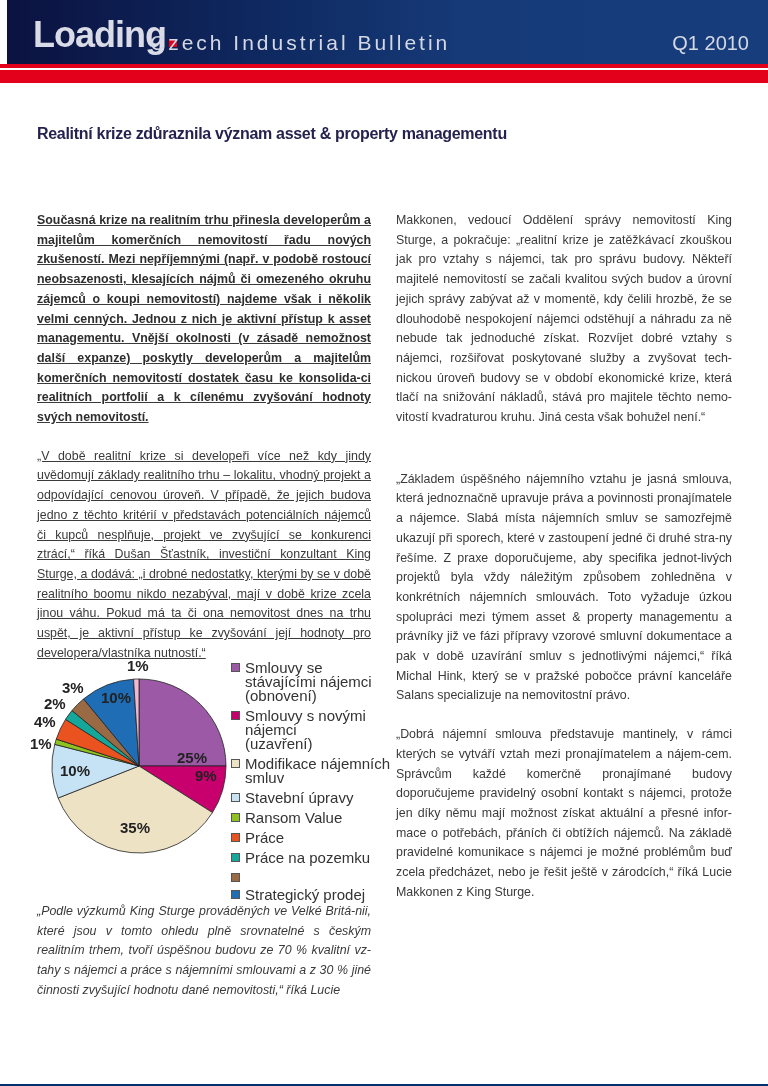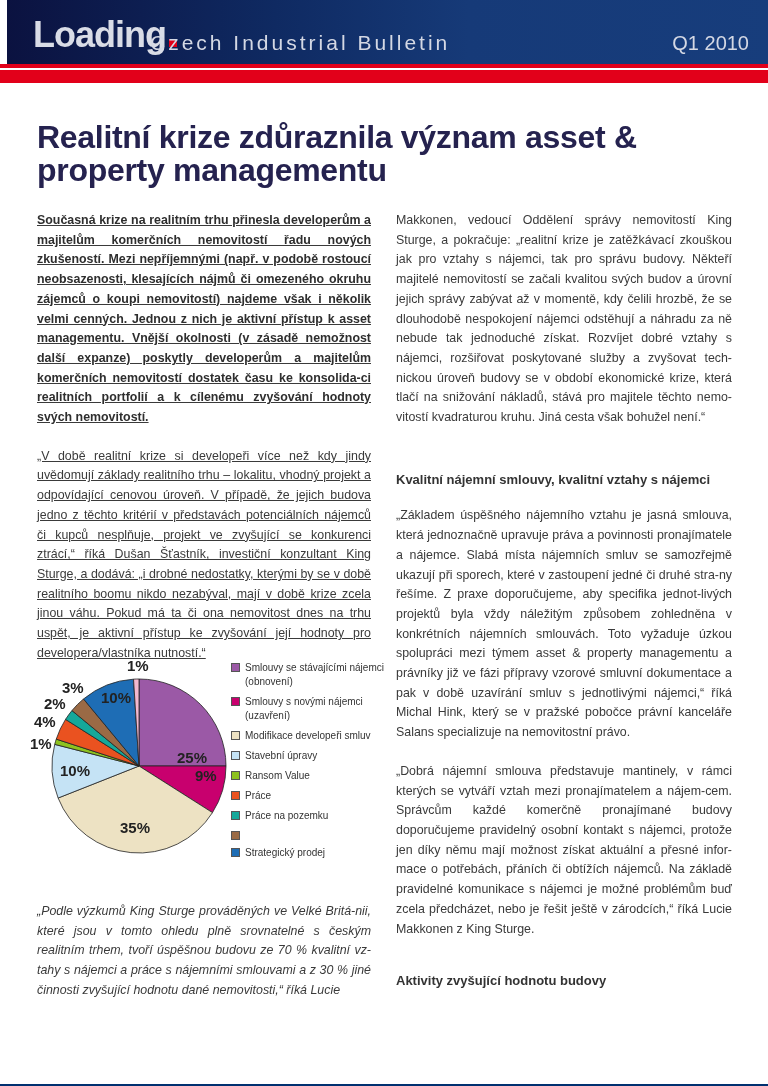--- a/index.html
+++ b/index.html
@@ -9,31 +9,31 @@
             background:linear-gradient(90deg,#0b1240 0%,#0f2a62 35%,#163a78 60%,#173d7c 100%);margin-left:7px; }
   .logo { position:absolute; left:26px; top:15px; font-family:"Liberation Sans", sans-serif;
           font-weight:bold; font-size:36px; color:#d9dce6; letter-spacing:-1px; line-height:40px; }
   .logo .dot { display:inline-block; width:8px; height:8px; background:#e2001a; margin-left:3px; vertical-align:baseline; }
   .subtitle { position:absolute; left:143px; top:33px; font-size:21px; color:#d4d8e4; letter-spacing:3px; line-height:20px; }
   .issue { position:absolute; right:26px; top:33px; font-size:20px; color:#d4d8e4; line-height:20px; }
   .redbar1 { position:absolute; left:0; top:64px; width:768px; height:4px; background:#e2001a; }
   .whiteline { position:absolute; left:0; top:68px; width:768px; height:2px; background:#fff; }
   .redbar2 { position:absolute; left:0; top:70px; width:768px; height:13px; background:#e2001a; }
 
-  .title { position:absolute; left:37px; top:121px; width:700px; font-weight:bold; font-size:32px;
-           line-height:33px; color:#25224f; letter-spacing:-0.3px; }
+  .title { position:absolute; left:37px; top:121px; width:700px; font-weight:bold; font-size:16px;
+           line-height:26px; color:#25224f; letter-spacing:-0.3px; }
 
   .col { position:absolute; font-size:12.4px; line-height:19.7px; color:#3a3a3a; text-align:justify; }
   .col p { margin-bottom:19px; }
   .lead { font-weight:bold; color:#2e2e2e; }
   .h3 { font-weight:bold; font-size:13px; color:#333; margin-bottom:17px; }
 
   .chart { position:absolute; left:30px; top:655px; width:360px; height:215px; }
   .legend { position:absolute; left:231px; top:661px; width:160px; }
-  .lg-item { display:flex; align-items:flex-start; font-size:10px; line-height:14px; color:#333; margin-bottom:6px; }
+  .lg-item { display:flex; align-items:flex-start; font-size:15px; line-height:14px; color:#333; margin-bottom:6px; }
   .lg-swatch { width:9px; height:9px; border:1px solid #555; margin-right:5px; margin-top:2px; flex:none; }
 
   .footer { position:absolute; left:0; top:1084px; width:768px; height:48px; background:#003070; }
   .footer-text { position:absolute; left:0; top:10px; width:768px; text-align:center; font-size:13px; color:#e4e8f0; }
   .footer-sep { color:#e2001a; margin:0 6px; }
 </style>
 </head>
 <body>
 
 <div class="header">
@@ -85,21 +85,21 @@
     <div class="lg-item">
       <span class="lg-swatch" style="background: rgb(155, 89, 166);"></span>
       <span>Smlouvy se stávajícími nájemci<br>(obnovení)</span>
     </div>
     <div class="lg-item">
       <span class="lg-swatch" style="background: rgb(200, 0, 110);"></span>
       <span>Smlouvy s novými nájemci<br>(uzavření)</span>
     </div>
     <div class="lg-item">
       <span class="lg-swatch" style="background: rgb(237, 226, 195);"></span>
-      <span>Modifikace developeři smluv</span>
+      <span>Modifikace nájemních smluv</span>
     </div>
     <div class="lg-item">
       <span class="lg-swatch" style="background: rgb(197, 227, 245);"></span>
       <span>Stavební úpravy</span>
     </div>
     <div class="lg-item">
       <span class="lg-swatch" style="background: rgb(141, 194, 31);"></span>
       <span>Ransom Value</span>
     </div>
     <div class="lg-item">
@@ -118,23 +118,21 @@
       <span>Strategický prodej</span>
     </div>
   </div>
 
 <div class="col" style="left:37px; top:902px; width:334px;font-style:italic;">
   <p>„Podle výzkumů King Sturge prováděných ve Velké Britá-nii, které jsou v tomto ohledu plně srovnatelné s českým realitním trhem, tvoří úspěšnou budovu ze 70 % kvalitní vz-tahy s nájemci a práce s nájemními smlouvami a z 30 % jiné činnosti zvyšující hodnotu dané nemovitosti,“ říká Lucie</p>
 </div>
 
 <div class="col" style="left:396px; top:211px; width:336px;">
   <p style="margin-bottom:42px;">Makkonen, vedoucí Oddělení správy nemovitostí King Sturge, a pokračuje: „realitní krize je zatěžkávací zkouškou jak pro vztahy s nájemci, tak pro správu budovy. Někteří majitelé nemovitostí se začali kvalitou svých budov a úrovní jejich správy zabývat až v momentě, kdy čelili hrozbě, že se dlouhodobě nespokojení nájemci odstěhují a náhradu za ně nebude tak jednoduché získat. Rozvíjet dobré vztahy s nájemci, rozšiřovat poskytované služby a zvyšovat tech-nickou úroveň budovy se v období ekonomické krize, která tlačí na snižování nákladů, stává pro majitele těchto nemo-vitostí kvadraturou kruhu. Jiná cesta však bohužel není.“</p>
-  <div class="h3">Kvalitní nájemní smlouvy, kvalitní vztahy s nájemci</div>
   <p>„Základem úspěšného nájemního vztahu je jasná smlouva, která jednoznačně upravuje práva a povinnosti pronajímatele a nájemce. Slabá místa nájemních smluv se samozřejmě ukazují při sporech, které v zastoupení jedné či druhé stra-ny řešíme. Z praxe doporučujeme, aby specifika jednot-livých projektů byla vždy náležitým způsobem zohledněna v konkrétních nájemních smlouvách. Toto vyžaduje úzkou spolupráci mezi týmem asset &amp; property managementu a právníky již ve fázi přípravy vzorové smluvní dokumentace a pak v době uzavírání smluv s jednotlivými nájemci,“ říká Michal Hink, který se v pražské pobočce právní kanceláře Salans specializuje na nemovitostní právo.</p>
   <p style="margin-bottom:32px;">„Dobrá nájemní smlouva představuje mantinely, v rámci kterých se vytváří vztah mezi pronajímatelem a nájem-cem. Správcům každé komerčně pronajímané budovy doporučujeme pravidelný osobní kontakt s nájemci, protože jen díky němu mají možnost získat aktuální a přesné infor-mace o potřebách, přáních či obtížích nájemců. Na základě pravidelné komunikace s nájemci je možné problémům buď zcela předcházet, nebo je řešit ještě v zárodcích,“ říká Lucie Makkonen z King Sturge.</p>
-  <div class="h3">Aktivity zvyšující hodnotu budovy</div>
 </div>
 
 <div class="footer">
   <div class="footer-text">
     <span>© King Sturge  2010</span><span class="footer-sep">|</span><span>www.kingsturge.cz</span>
   </div>
 </div>
 
 </body></html>

